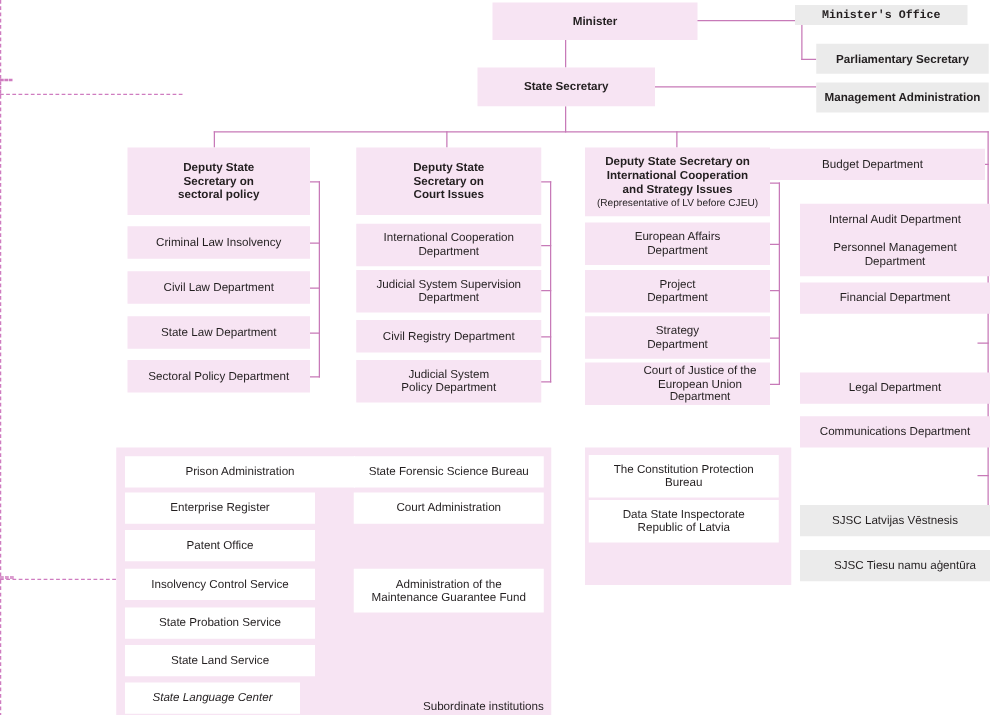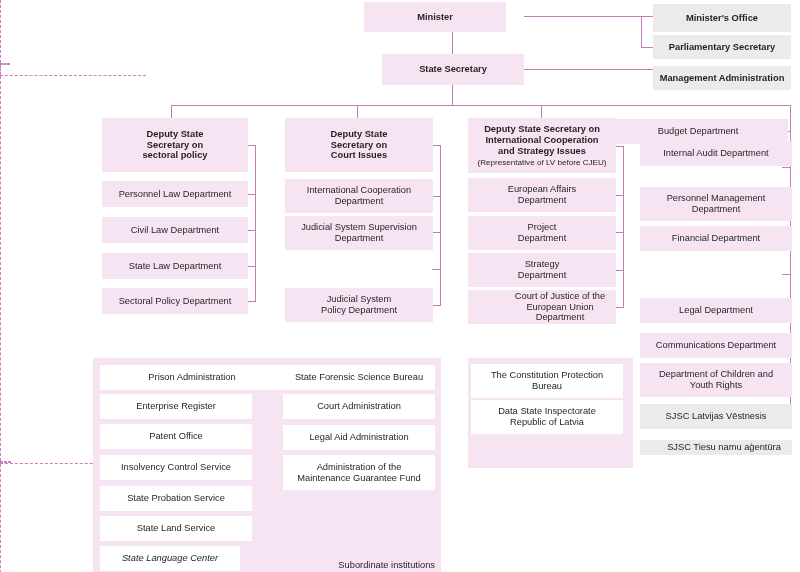--- a/index.html
+++ b/index.html
@@ -139,47 +139,47 @@
 
   <div class="dv" style="left:487px; top:32px; height:10px;"></div>
   <div class="dh" style="left:487px; top:41px; width:146px;"></div>
   <div class="dv" style="left:632px; top:41px; height:385px;"></div>
   <div class="dh" style="left:622px; top:381px; width:11px;"></div>
   <div class="dh" style="left:622px; top:417px; width:11px;"></div>
 
   <div class="dh" style="left:266px; top:425px; width:367px;"></div>
   <div class="dv" style="left:440px; top:320px; height:160px;"></div>
 
-  <div class="box pink bold" style="left:364px; top:2px; width:142px; height:30px;">
+  <div class="box pink bold" style="left:394px; top:2px; width:164px; height:30px;">
     <span class="lbl">Minister</span>
   </div>
 
   <div class="box pink bold" style="left:382px; top:54px; width:142px; height:31px;">
     <span class="lbl">State Secretary</span>
   </div>
 
-  <div class="box grey bold" style="left:653px; top:4px; width:138px; height:28px;">
+  <div class="box grey bold" style="left:636px; top:4px; width:138px; height:16px;font-family:Liberation Mono, monospace;">
     <span class="lbl">Minister's Office</span>
   </div>
 
   <div class="box grey bold" style="left:653px; top:35px; width:138px; height:24px;">
     <span class="lbl">Parliamentary Secretary</span>
   </div>
 
   <div class="box grey bold" style="left:653px; top:66px; width:138px; height:24px;">
     <span class="lbl">Management Administration</span>
   </div>
 
   <div class="box pink bold" style="left:102px; top:118px; width:146px; height:54px;">
     <span class="lbl">Deputy State
 Secretary on
 sectoral policy</span>
   </div>
   <div class="box pink" style="left:102px; top:181px; width:146px; height:26px;">
-    <span class="lbl">Personnel Law Department</span>
+    <span class="lbl">Criminal Law Insolvency</span>
   </div>
   <div class="box pink" style="left:102px; top:217px; width:146px; height:26px;">
     <span class="lbl">Civil Law Department</span>
   </div>
   <div class="box pink" style="left:102px; top:253px; width:146px; height:26px;">
     <span class="lbl">State Law Department</span>
   </div>
   <div class="box pink" style="left:102px; top:288px; width:146px; height:26px;">
     <span class="lbl">Sectoral Policy Department</span>
   </div>
@@ -189,20 +189,23 @@
 Secretary on
 Court Issues</span>
   </div>
   <div class="box pink" style="left:285px; top:179px; width:148px; height:34px;">
     <span class="lbl">International Cooperation
 Department</span>
   </div>
   <div class="box pink" style="left:285px; top:216px; width:148px; height:34px;">
     <span class="lbl">Judicial System Supervision
 Department</span>
+  </div>
+  <div class="box pink" style="left:285px; top:256px; width:148px; height:26px;">
+    <span class="lbl">Civil Registry Department</span>
   </div>
   <div class="box pink" style="left:285px; top:288px; width:148px; height:34px;">
     <span class="lbl">Judicial System
 Policy Department</span>
   </div>
 
   <div class="box pink bold" style="left:468px; top:118px; width:148px; height:55px; flex-direction:column;">
     <span class="lbl">Deputy State Secretary on
 International Cooperation
 and Strategy Issues</span>
@@ -221,44 +224,40 @@
 Department</span>
   </div>
   <div class="box pink" style="left:468px; top:290px; width:148px; height:34px;padding-left:40px;">
     <span class="lbl">Court of Justice of the
 European Union Department</span>
   </div>
 
   <div class="box pink" style="left:608px; top:119px; width:180px; height:25px;">
     <span class="lbl">Budget Department</span>
   </div>
-  <div class="box pink" style="left:640px; top:141px; width:152px; height:25px;">
+  <div class="box pink" style="left:640px; top:163px; width:152px; height:25px;">
     <span class="lbl">Internal Audit Department</span>
   </div>
   <div class="box pink" style="left:640px; top:187px; width:152px; height:34px;">
     <span class="lbl">Personnel Management
 Department</span>
   </div>
   <div class="box pink" style="left:640px; top:226px; width:152px; height:25px;">
     <span class="lbl">Financial Department</span>
   </div>
   <div class="box pink" style="left:640px; top:298px; width:152px; height:25px;">
     <span class="lbl">Legal Department</span>
   </div>
   <div class="box pink" style="left:640px; top:333px; width:152px; height:25px;">
     <span class="lbl">Communications Department</span>
   </div>
-  <div class="box pink" style="left:640px; top:363px; width:152px; height:34px;">
-    <span class="lbl">Department of Children and
-Youth Rights</span>
-  </div>
   <div class="box grey" style="left:640px; top:404px; width:152px; height:25px;">
     <span class="lbl">SJSC Latvijas Vēstnesis</span>
   </div>
-  <div class="box grey" style="left:640px; top:440px; width:152px; height:15px;padding-left:20px;">
+  <div class="box grey" style="left:640px; top:440px; width:152px; height:25px;padding-left:20px;">
     <span class="lbl">SJSC Tiesu namu aģentūra</span>
   </div>
 
   <div class="box white" style="left:100px; top:365px; width:184px; height:25px;">
     <span class="lbl">Prison Administration</span>
   </div>
   <div class="box white" style="left:100px; top:394px; width:152px; height:25px;">
     <span class="lbl">Enterprise Register</span>
   </div>
   <div class="box white" style="left:100px; top:424px; width:152px; height:25px;">
@@ -275,23 +274,20 @@
   </div>
   <div class="box white" style="left:100px; top:546px; width:140px; height:25px;font-style:italic;">
     <span class="lbl">State Language Center</span>
   </div>
 
   <div class="box white" style="left:283px; top:365px; width:152px; height:25px;">
     <span class="lbl">State Forensic Science Bureau</span>
   </div>
   <div class="box white" style="left:283px; top:394px; width:152px; height:25px;">
     <span class="lbl">Court Administration</span>
-  </div>
-  <div class="box white" style="left:283px; top:425px; width:152px; height:25px;">
-    <span class="lbl">Legal Aid Administration</span>
   </div>
   <div class="box white" style="left:283px; top:455px; width:152px; height:35px;">
     <span class="lbl">Administration of the
 Maintenance Guarantee Fund</span>
   </div>
 
   <div class="panel-label" style="left:275px; top:560px; width:160px;">Subordinate institutions</div>
 
   <div class="box white" style="left:471px; top:364px; width:152px; height:34px;">
     <span class="lbl">The Constitution Protection

